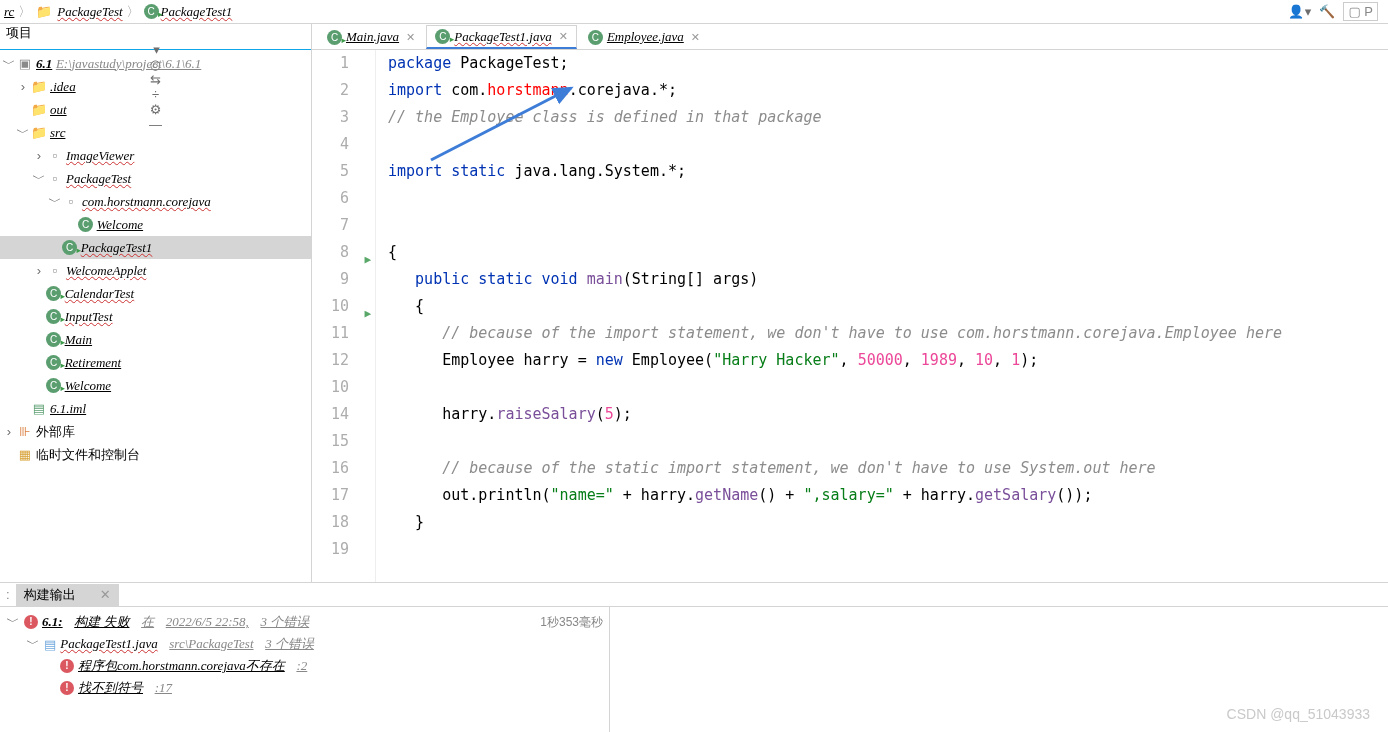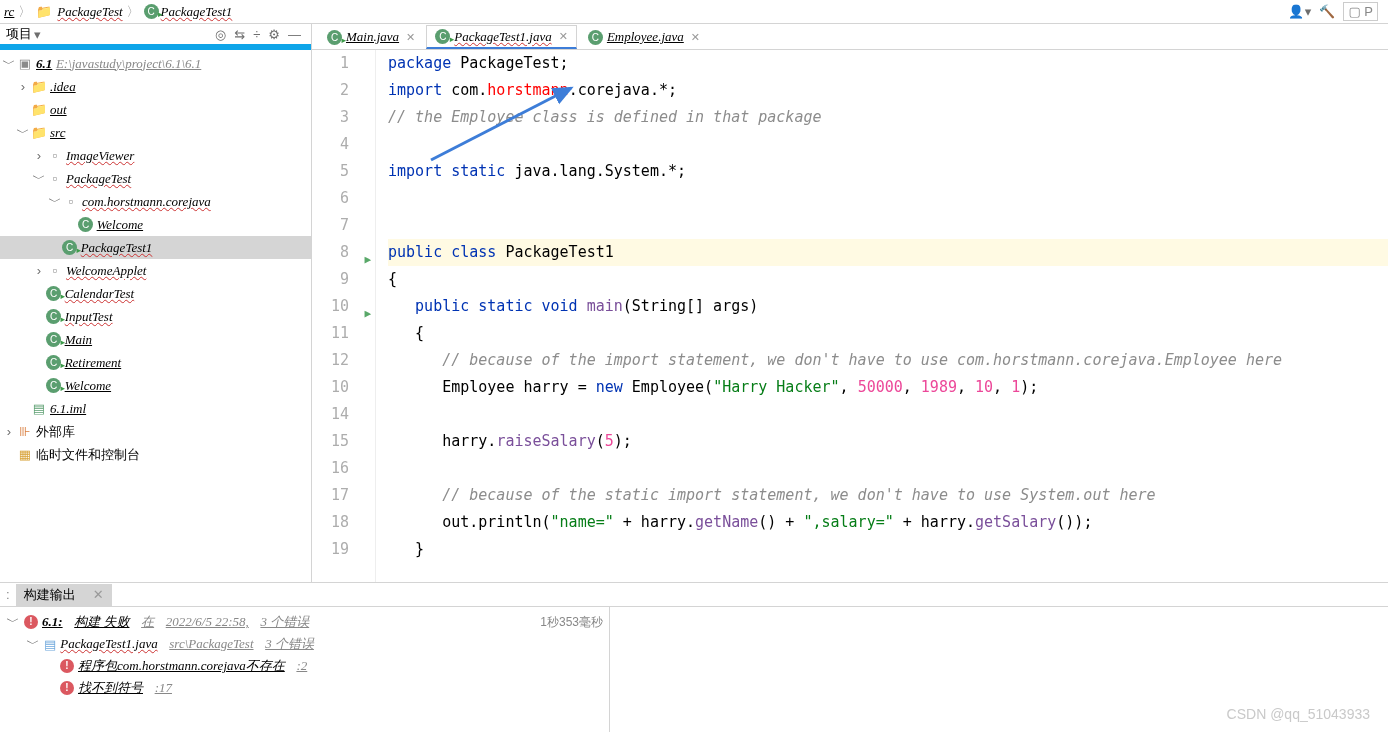--- a/index.html
+++ b/index.html
@@ -8,21 +8,21 @@
 
 
 .topbar { height: 24px; display: flex; align-items: center; border-bottom: 1px solid #d4d4d4; padding: 0 4px; }
 .crumbs { display: flex; align-items: center; gap: 2px; }
 .crumb-sep { color: #999; margin: 0 2px; }
 .top-right { margin-left: auto; display: flex; align-items: center; gap: 8px; padding-right: 6px; }
 
 
 .main { display: flex; height: 558px; }
 .sidebar { width: 312px; border-right: 1px solid #d4d4d4; display: flex; flex-direction: column; }
-.sbhead { height: 26px; display: flex; align-items: center; padding: 0 6px; border-bottom: 6px solid #0ea5e9; font-size: 13px; }
+.sbhead { height: 26px; display: flex; align-items: center; padding: 0 6px; border-bottom: 1px solid #0ea5e9; font-size: 13px; flex-direction: column; }
 .sbhead .title { margin-right: auto; }
 .sbhead .ico { margin: 0 4px; color: #6e6e6e; cursor: pointer; }
 .tree { flex: 1; overflow: auto; padding: 2px 0; }
 .tree-row { display: flex; align-items: center; height: 23px; padding-left: 4px; white-space: nowrap; }
 .tree-row.sel { background: #d5d5d5; }
 .arrow { width: 14px; color: #6e6e6e; text-align: center; cursor: pointer; }
 .node-icon { width: 18px; height: 18px; display: inline-flex; align-items: center; justify-content: center; margin-right: 2px; }
 .folder-blue { color: #4a86c7; }
 .folder-orange { color: #dd8b3a; }
 .folder-grey { color: #8a8a8a; }
@@ -49,21 +49,21 @@
 .cmt { color: #8c8c8c; font-style: italic; }
 .err { color: #ff0000; }
 .mth { color: #7a4f9a; }
 .cls-ref { color: #000; }
 .cursor-line { background: #fffae3; }
 .arrow-annot { position: absolute; left: 50px; top: 30px; pointer-events: none; }
 
 
 .bottom { border-top: 1px solid #d4d4d4; height: 150px; display: flex; flex-direction: column; }
 .btabs { height: 24px; display: flex; align-items: center; border-bottom: 1px solid #d4d4d4; padding-left: 6px; }
-.btab { padding: 2px 8px; display: flex; align-items: center; gap: 13px; }
+.btab { padding: 2px 8px; display: flex; align-items: center; gap: 20px; }
 .btab.active { background: #d5d5d5; }
 .bcontent { flex: 1; display: flex; }
 .berrors { width: 610px; border-right: 1px solid #d4d4d4; padding: 4px 6px; }
 .brow { display: flex; align-items: center; height: 22px; gap: 4px; }
 .red-dot { width: 14px; height: 14px; border-radius: 50%; background: #db5860; color: #fff; font-size: 10px; line-height: 14px; text-align: center; font-weight: bold; }
 .bdetail { flex: 1; padding: 6px 10px; font-family: Consolas, monospace; font-size: 14px; line-height: 22px; }
 .link { color: #2470b3; text-decoration: underline; }
 .jerr { color: #b94040; }
 .watermark { position: absolute; right: 18px; bottom: 10px; color: #c9c9c9; font-size: 14px; font-family: sans-serif; }
 svg { display: block; }
@@ -212,21 +212,20 @@
             </defs>
           <line x1="5" y1="80" x2="145" y2="8" stroke="#3d7dd8" stroke-width="3" marker-end="url(#ah)"></line>
         </svg>
       <div class="line"><span class="kw">package</span><span> PackageTest;</span></div>
           <div class="line"><span class="kw">import</span><span> com.</span><span class="err">horstmann</span><span>.corejava.*;</span></div>
           <div class="line"><span class="cmt">// the Employee class is defined in that package</span></div>
           <div class="line"><span></span></div>
           <div class="line"><span class="kw">import</span><span> </span><span class="kw">static</span><span> java.lang.System.*;</span></div>
           <div class="line"><span></span></div>
           <div class="line"><span></span></div>
-          <div class="line cursor-line"><span class="kw">public</span><span> </span><span class="kw">class</span><span> </span><span class="cls-ref">PackageTest1</span></div>
           <div class="line"><span>{</span></div>
           <div class="line"><span>   </span><span class="kw">public</span><span> </span><span class="kw">static</span><span> </span><span class="kw">void</span><span> </span><span class="mth">main</span><span>(String[] args)</span></div>
           <div class="line"><span>   {</span></div>
           <div class="line"><span>      </span><span class="cmt">// because of the import statement, we don't have to use com.horstmann.corejava.Employee here</span></div>
           <div class="line"><span>      Employee harry = </span><span class="kw">new</span><span> Employee(</span><span class="str">"Harry Hacker"</span><span>, </span><span class="num">50000</span><span>, </span><span class="num">1989</span><span>, </span><span class="num">10</span><span>, </span><span class="num">1</span><span>);</span></div>
           <div class="line"><span></span></div>
           <div class="line"><span>      harry.</span><span class="mth">raiseSalary</span><span>(</span><span class="num">5</span><span>);</span></div>
           <div class="line"><span></span></div>
           <div class="line"><span>      </span><span class="cmt">// because of the static import statement, we don't have to use System.out here</span></div>
           <div class="line"><span>      </span><span>out.println(</span><span class="str">"name="</span><span> + harry.</span><span class="mth">getName</span><span>() + </span><span class="str">",salary="</span><span> + harry.</span><span class="mth">getSalary</span><span>());</span></div>

